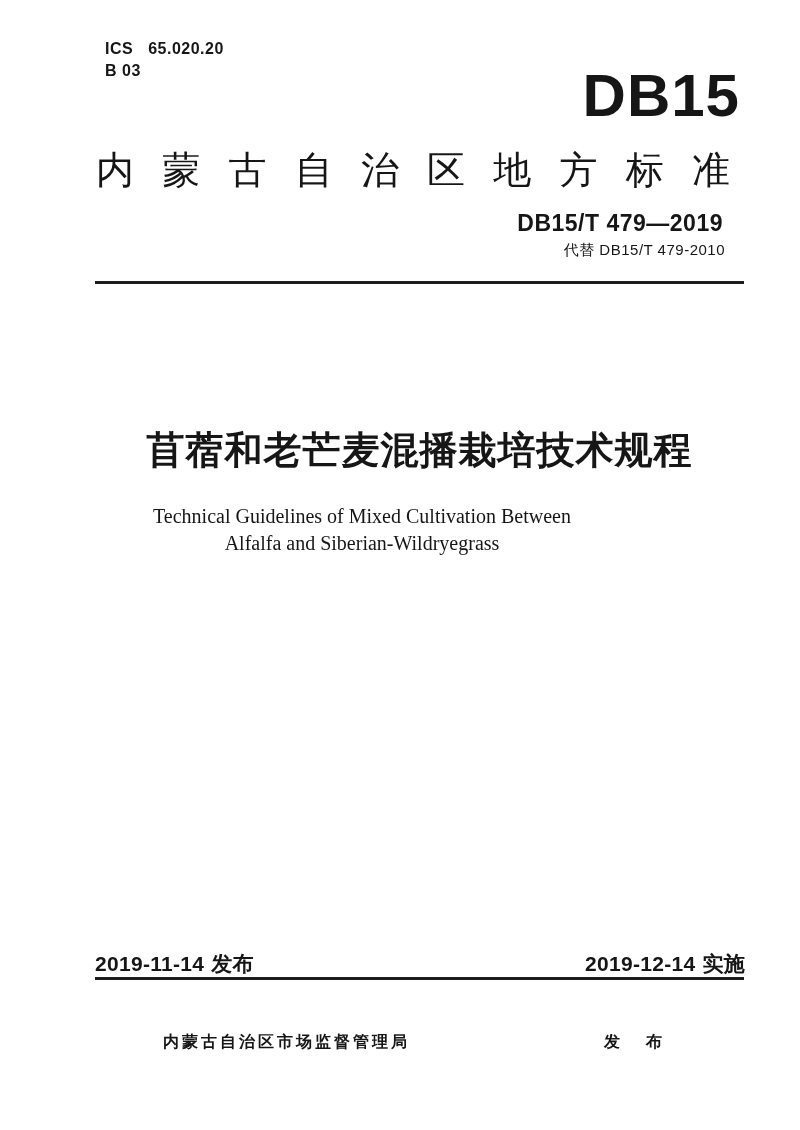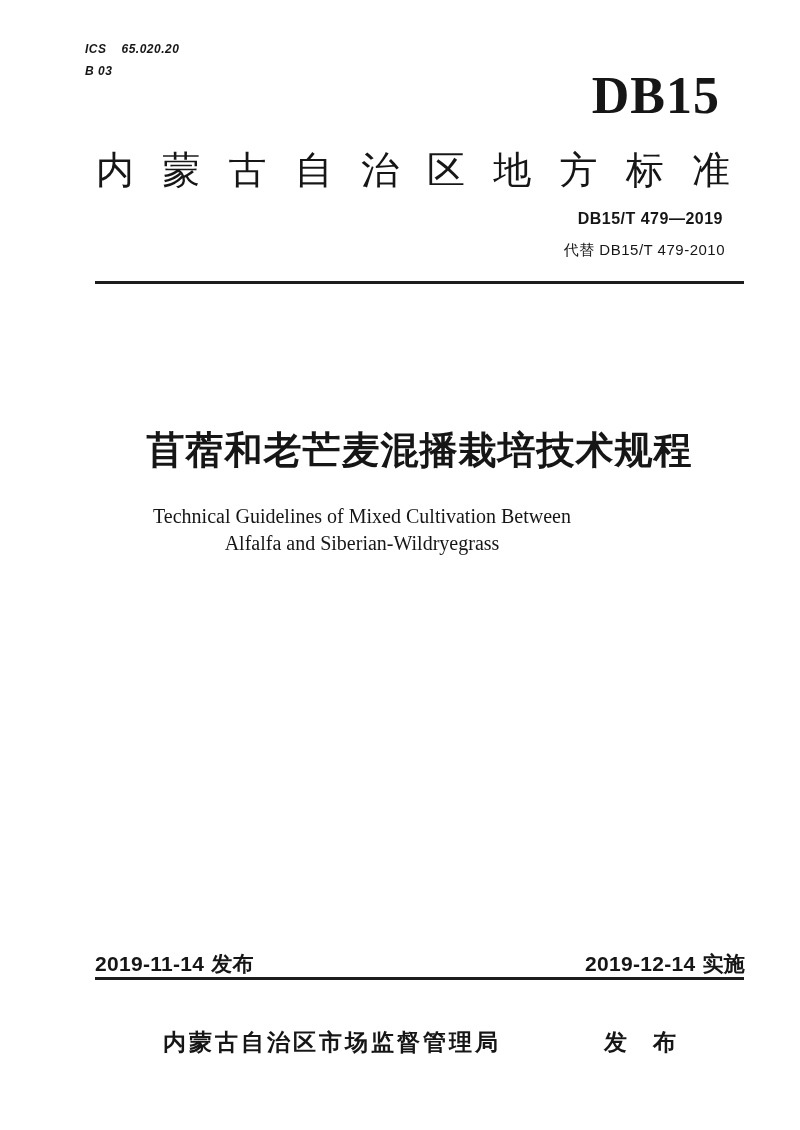--- a/index.html
+++ b/index.html
@@ -9,45 +9,44 @@
     width:800px; height:1130px;
     margin:0 auto;
     background:#ffffff;
     color:#161616;
     font-family:"Liberation Sans", sans-serif;
     overflow:hidden;
   }
 
   
   .ics-block {
-    position:absolute; left:85px; top:38px;
-    font-size:12px; font-weight:700; line-height:22px;
+    position:absolute; left:105px; top:38px;
+    font-size:16px; font-weight:700; line-height:22px;
     letter-spacing:0.5px;
-    font-style:italic;
   }
   .ics-code { margin-left:15px; }
 
   
   .db15-logo {
-    position:absolute; top:62px; right:80px;
-    font-family:Liberation Serif, serif;
-    font-weight:700; font-size:52px; line-height:68px;
+    position:absolute; top:62px; right:60px;
+    font-family:Liberation Sans, sans-serif;
+    font-weight:700; font-size:60px; line-height:68px;
     letter-spacing:1px;
   }
 
   
   .standard-type {
     position:absolute; left:96px; top:148px; width:634px;
     display:flex; justify-content:space-between;
     font-size:38px; font-weight:500; line-height:44px;
   }
 
   .std-number {
     position:absolute; top:210px; right:77px;
-    font-size:16px; font-weight:700; letter-spacing:0.5px;margin-left:40px;
+    font-size:23px; font-weight:700; letter-spacing:0.5px;margin-left:40px;
   }
   .replaces {
     position:absolute; top:241px; right:75px;
     font-size:15px; font-weight:400; letter-spacing:0.5px;
   }
 
   .rule { position:absolute; left:95px; width:649px; background:#1c1c1c; }
   .rule-top { top:281px; height:3px; }
   .rule-bottom { top:977px; height:3px; }
 
@@ -73,21 +72,21 @@
     display:flex; justify-content:space-between;
     font-size:21px; font-weight:700; line-height:24px;
     letter-spacing:0.3px;
     text-align:center;
   }
   .date-label { margin-left:7px; }
 
   
   .publisher-row {
     position:absolute; left:0; top:1029px; width:800px; height:28px;
-    font-size:23px; font-weight:700; line-height:26px;
+    font-size:16px; font-weight:700; line-height:26px;
   }
   .publisher-name { position:absolute; left:163px; letter-spacing:3px; white-space:nowrap; }
   .publish-label  { position:absolute; left:604px; letter-spacing:26px; white-space:nowrap; }
 </style>
 </head>
 <body>
 
 <div class="page">
 
   <div class="ics-block">

